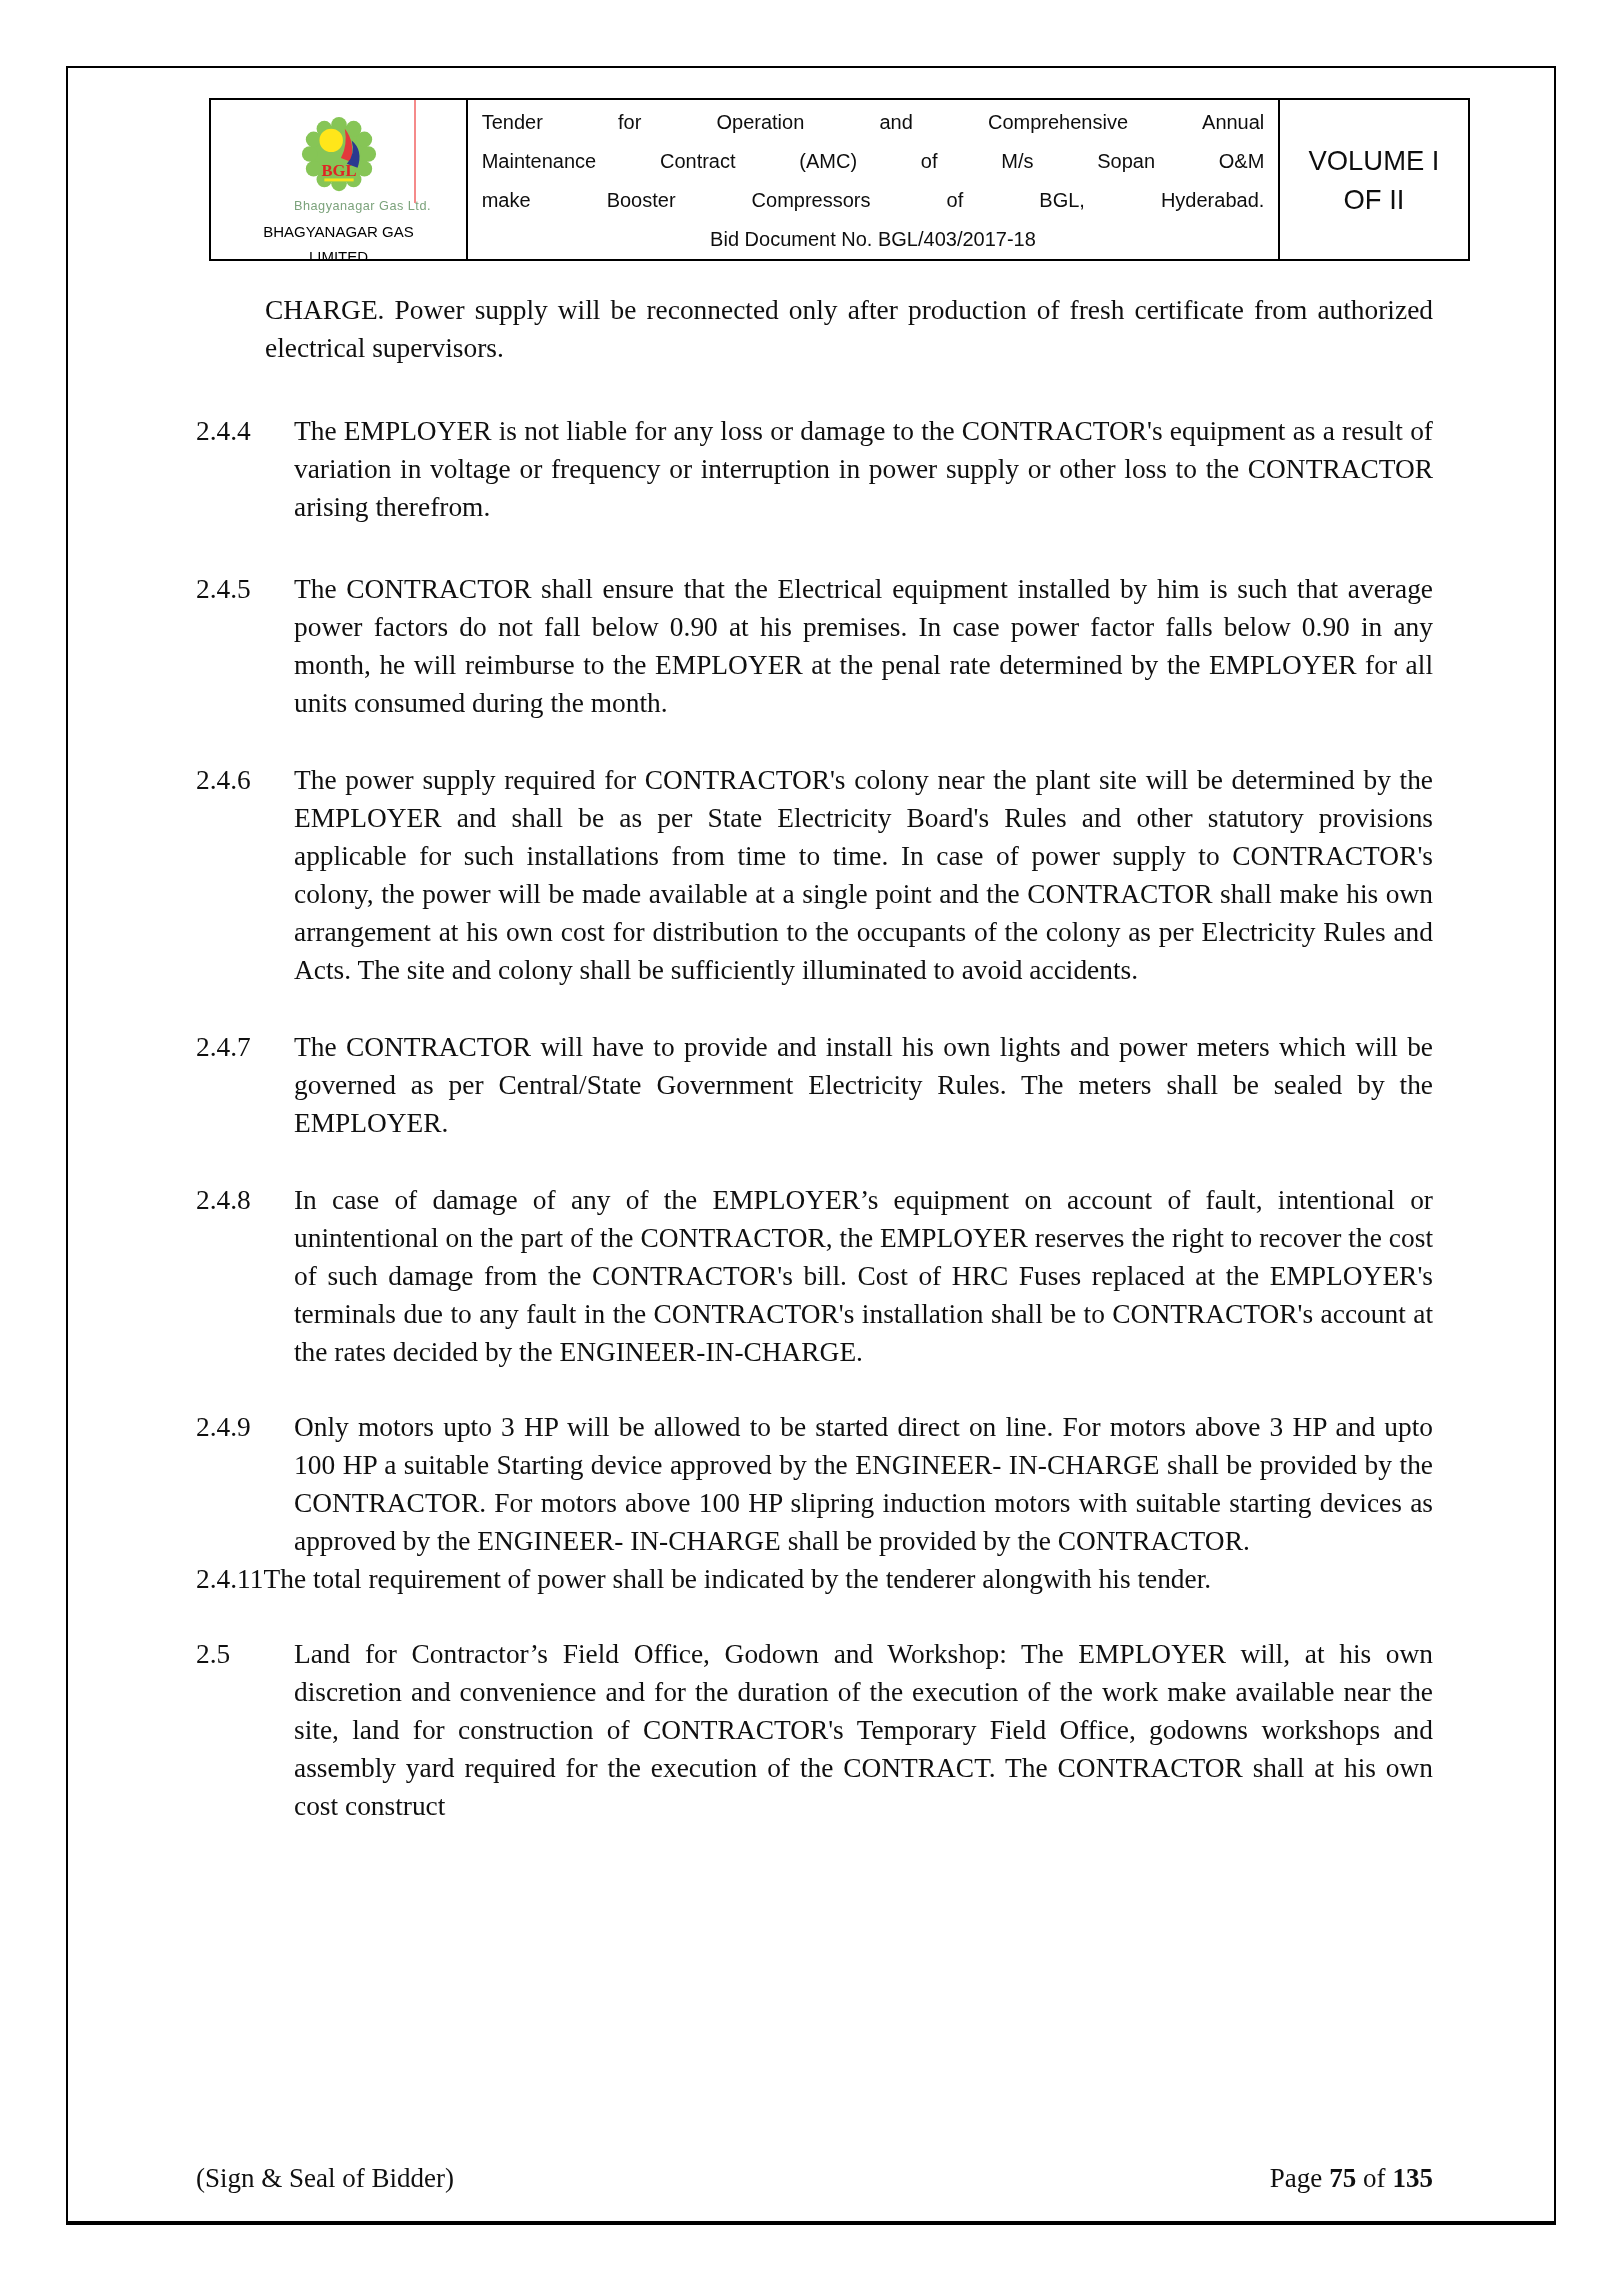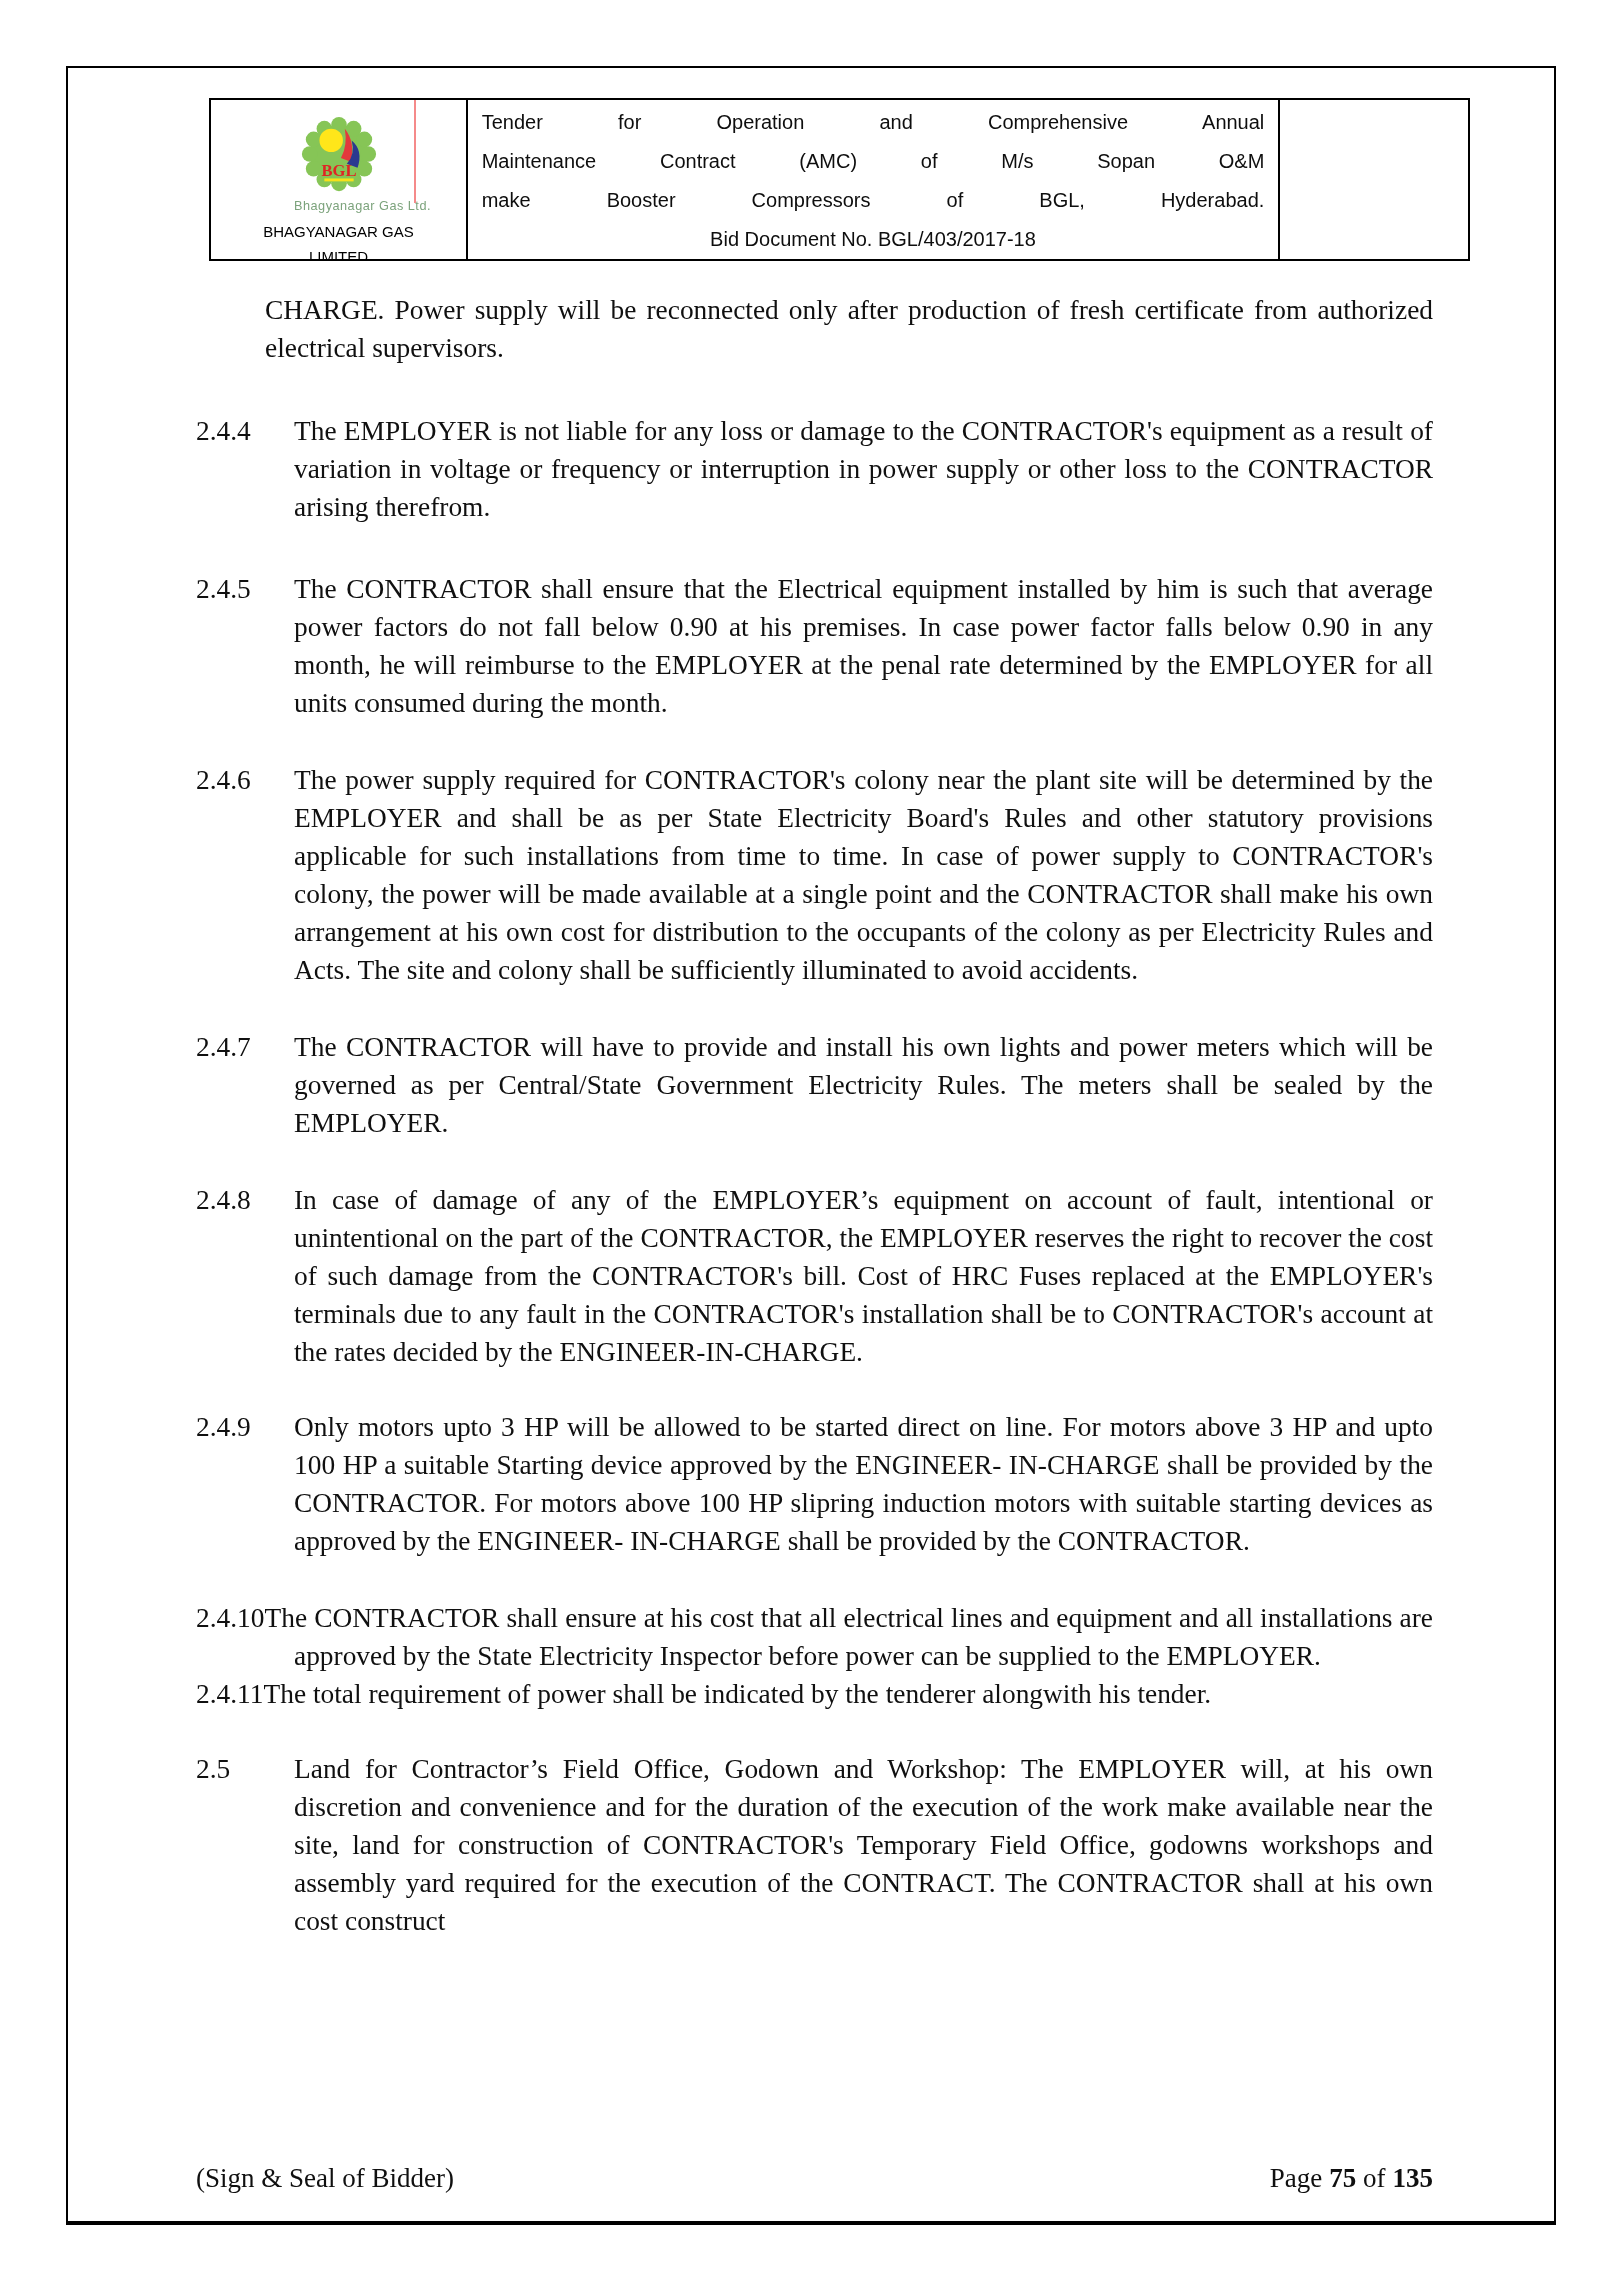--- a/index.html
+++ b/index.html
@@ -85,20 +85,24 @@
     <div class="red-line"></div>
   </div>
 
   <div class="cell title-cell">
     <div class="title-line">Tender for Operation and Comprehensive Annual</div>
     <div class="title-line">Maintenance Contract (AMC) of M/s Sopan O&amp;M</div>
     <div class="title-line">make Booster Compressors of BGL, Hyderabad.</div>
     <div class="title-line center">Bid Document No. BGL/403/2017-18</div>
   </div>
 
+  <div class="cell volume-cell">
+    <div>VOLUME I</div>
+    <div>OF II</div>
+  </div>
 </div>
 
 <div class="doc-body">
 
   <p class="intro">CHARGE. Power supply will be reconnected only after production of fresh certificate from authorized electrical supervisors.</p>
 
   <div class="clause first">
     <span class="num">2.4.4</span><span>The EMPLOYER is not liable for any loss or damage to the CONTRACTOR's equipment as a result of variation in voltage or frequency or interruption in power supply or other loss to the CONTRACTOR arising therefrom.</span>
   </div>
 
@@ -115,23 +119,20 @@
   </div>
 
   <div class="clause">
     <span class="num">2.4.8</span><span>In case of damage of any of the EMPLOYER’s equipment on account of fault, intentional or unintentional on the part of the CONTRACTOR, the EMPLOYER reserves the right to recover the cost of such damage from the CONTRACTOR's bill. Cost of HRC Fuses replaced at the EMPLOYER's terminals due to any fault in the CONTRACTOR's installation shall be to CONTRACTOR's account at the rates decided by the ENGINEER-IN-CHARGE.</span>
   </div>
 
   <div class="clause m38">
     <span class="num">2.4.9</span><span>Only motors upto 3 HP will be allowed to be started direct on line. For motors above 3 HP and upto 100 HP a suitable Starting device approved by the ENGINEER- IN-CHARGE shall be provided by the CONTRACTOR. For motors above 100 HP slipring induction motors with suitable starting devices as approved by the ENGINEER- IN-CHARGE shall be provided by the CONTRACTOR.</span>
   </div>
 
-  <div class="clause">
-    <span class="num flush">2.4.10</span><span>The CONTRACTOR shall ensure at his cost that all electrical lines and equipment and all installations are approved by the State Electricity Inspector before power can be supplied to the EMPLOYER.</span>
-  </div>
 
   <div class="clause join">
     <span class="num flush">2.4.11</span><span>The total requirement of power shall be indicated by the tenderer alongwith his tender.</span>
   </div>
 
   <div class="clause m38">
     <span class="num">2.5</span><span>Land for Contractor’s Field Office, Godown and Workshop: The EMPLOYER will, at his own discretion and convenience and for the duration of the execution of the work make available near the site, land for construction of CONTRACTOR's Temporary Field Office, godowns workshops and assembly yard required for the execution of the CONTRACT. The CONTRACTOR shall at his own cost construct</span>
   </div>
 
 </div>

